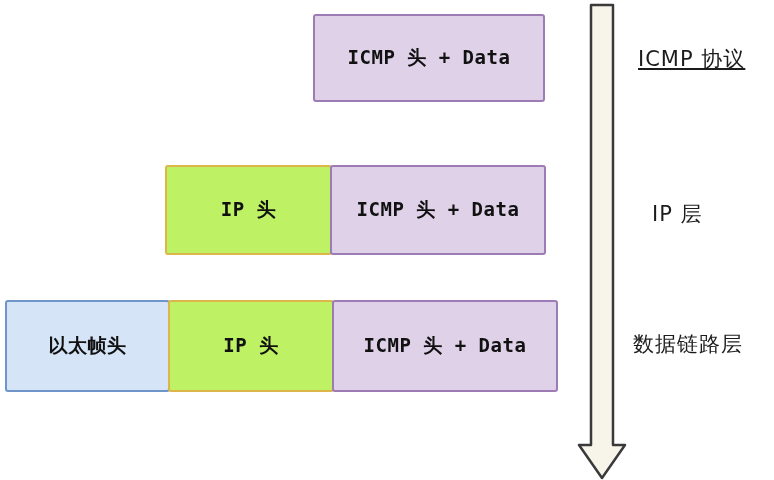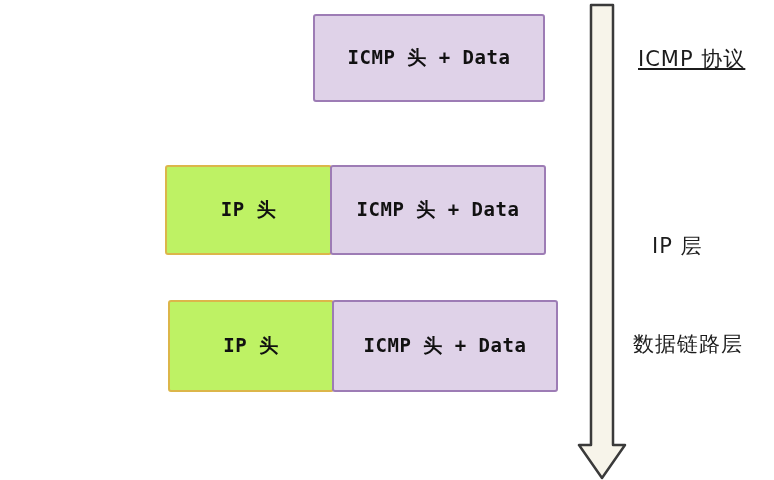--- a/index.html
+++ b/index.html
@@ -71,21 +71,21 @@
   
   .layer-label {
     position: absolute;
     font-family: "DejaVu Sans", "Liberation Sans", sans-serif;
     font-size: 21px;
     color: #1c1c1c;
     white-space: nowrap;
     letter-spacing: 1px;
   }
   #label-icmp { left: 638px; top: 45px; text-decoration: underline; }
-  #label-ip   { left: 652px; top: 200px; margin-top: 32px; }
+  #label-ip   { left: 652px; top: 200px; }
   #label-link { left: 633px; top: 330px; font-family: Liberation Mono, monospace; }
 
   
   #down-arrow {
     position: absolute;
     left: 572px;
     top: 2px;
     width: 60px;
     height: 478px;
   }
@@ -99,20 +99,23 @@
     <span>ICMP 头 + Data</span>
   </div>
 
   <div class="box box-yellow" id="row2-ip">
     <span>IP 头</span>
   </div>
   <div class="box box-purple" id="row2-icmp">
     <span>ICMP 头 + Data</span>
   </div>
 
+  <div class="box box-blue" id="row3-eth">
+    <span class="label-cn">以太帧头</span>
+  </div>
   <div class="box box-yellow" id="row3-ip">
     <span>IP 头</span>
   </div>
   <div class="box box-purple" id="row3-icmp">
     <span>ICMP 头 + Data</span>
   </div>
 
   <svg id="down-arrow" viewBox="0 0 60 478">
     <polygon points="19,3 41,3 41,443 53,443 30,476 7,443 19,443" fill="#f7f4ea" stroke="#3a3a3a" stroke-width="2.5" stroke-linejoin="round"></polygon>
   </svg>

